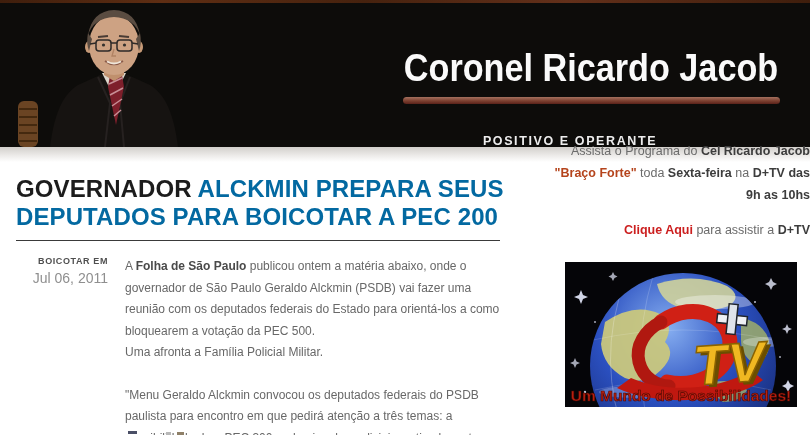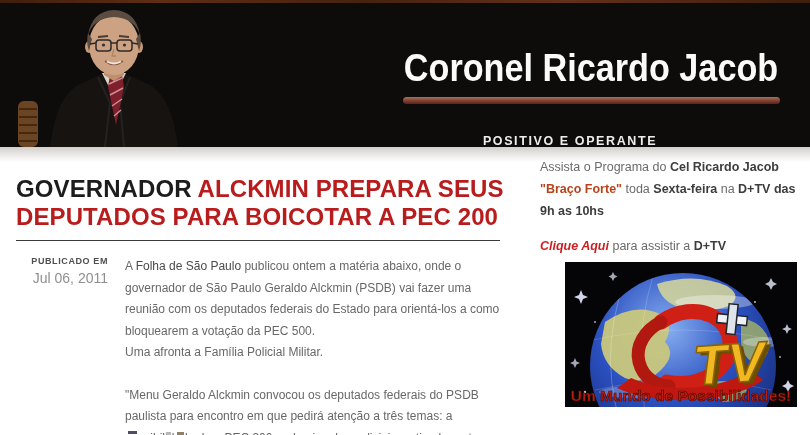--- a/index.html
+++ b/index.html
@@ -29,43 +29,43 @@
   }
 
   
   #shade-strip { position:absolute; left:0; top:147px; width:810px; height:15px;
     background:linear-gradient(180deg,#d2cfcb,#eceae8 55%,#ffffff); }
 
   
   #article { position:absolute; left:16px; top:175px; width:490px; }
   #article-title { font-size:24px; line-height:28px; font-weight:bold; letter-spacing:0.1px; }
   #article-title .lead { color:#1c1c1c;text-align:center; }
-  #article-title .grey { color:#b91c1c; }
+  #article-title .grey { color:#0369a1; }
   #article-rule { border:none; border-top:1px solid #3a3a3a; margin-top:9px; width:484px; }
   #meta-body { display:flex; margin-top:15px; }
   #meta { width:92px; flex-shrink:0; text-align:right; }
   #published-label { font-size:9px; font-weight:bold; color:#4f4f4f; letter-spacing:0.6px; }
   #published-date { font-size:14px; color:#8f8f8f; margin-top:4px; }
   #body-col { margin-left:17px; width:378px; font-size:12px; line-height:21.5px; color:#686868; }
-  #body-col .bold { font-weight:normal; color:#4a4a4a; }
+  #body-col .bold { font-weight:bold; color:#4a4a4a; }
   #paragraph-2 { margin-top:21px; }
 
   
   .clip-frag { position:absolute; height:3px; }
   #frag-1 { left:128px; top:431px; width:9px; background:#4a4f66; }
   #frag-2 { left:166px; top:432px; width:5px; background:#b8b8b8; }
   #frag-3 { left:177px; top:432px; width:7px; background:#8f8068; }
 
   
-  #sidebar { position:absolute; left:540px; top:156px; width:270px; text-align:left; }
+  #sidebar { position:absolute; left:540px; top:140px; width:270px; text-align:right; }
   #sidebar p { font-size:12.5px; line-height:22px; color:#6b6b6b; }
   #sidebar .t { color:#6b6b6b; }
   #sidebar .b { color:#3d3d3d; font-weight:bold; }
   #sidebar .r { color:#b5441c; font-weight:bold; }
-  #sidebar .red { color:#cc1f1f; font-weight:bold;font-style:italic; }
+  #sidebar .red { color:#cc1f1f; font-weight:bold; }
   #cta-line { margin-top:13px; }
   #dtv-logo { position:absolute; left:565px; top:262px; width:232px; height:145px; cursor:pointer; }
 </style>
 </head>
 <body>
 
 <div id="page">
 
   <div id="header">
     <div id="top-strip"></div>
@@ -132,21 +132,21 @@
 
   <div id="article">
     <h1 id="article-title">
       <span class="lead">GOVERNADOR</span><span class="grey"> ALCKMIN PREPARA SEUS</span><br>
       <span class="grey">DEPUTADOS PARA BOICOTAR A PEC 200</span>
     </h1>
     <hr id="article-rule">
 
     <div id="meta-body">
       <div id="meta">
-        <div id="published-label">PUBLICADO EM</div>
+        <div id="published-label">BOICOTAR EM</div>
         <div id="published-date">Jul 06, 2011</div>
       </div>
       <div id="body-col">
         <p><span>A </span><span class="bold">Folha de São Paulo</span><span> publicou ontem a matéria abaixo, onde o governador de São Paulo Geraldo Alckmin (PSDB) vai fazer uma reunião com os deputados federais do Estado para orientá-los a como bloquearem a votação da PEC 500.</span><br>
         <span>Uma afronta a Família Policial Militar.</span></p>
         <p id="paragraph-2">"Menu Geraldo Alckmin convocou os deputados federais do PSDB paulista para encontro em que pedirá atenção a três temas: a possibilidade de a PEC 300, a do piso dos policiais, estimular outras áreas do funcionalismo, eventuais mudanças no ICMS e a defesa dos Estados produtores na questão dos royalties do pré-sal".</p>
       </div>
     </div>
   </div>
 

